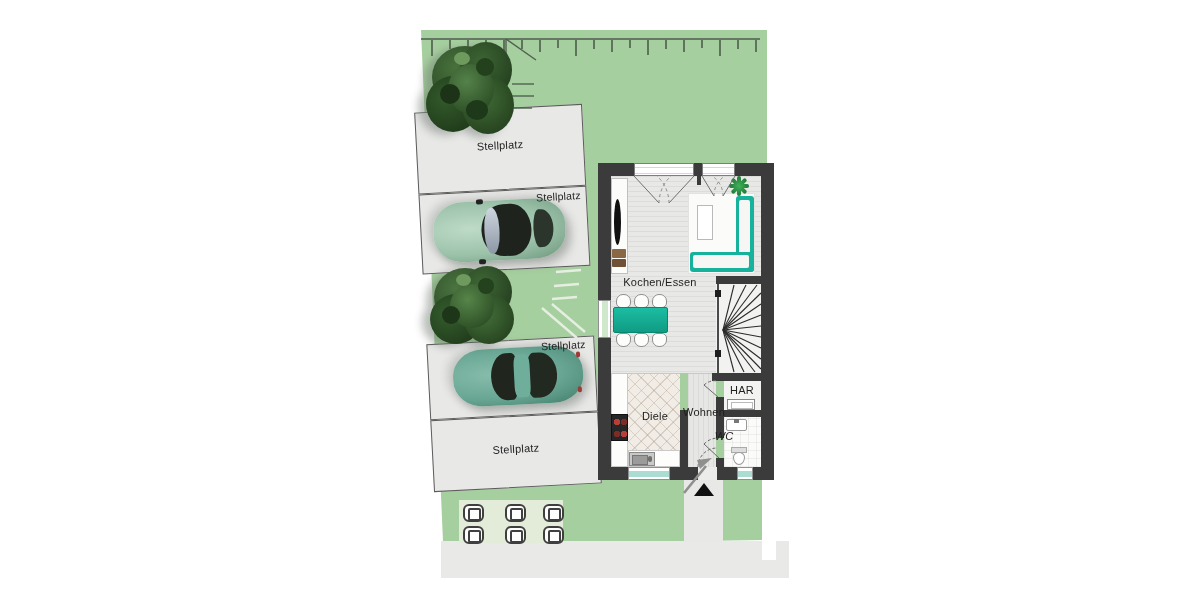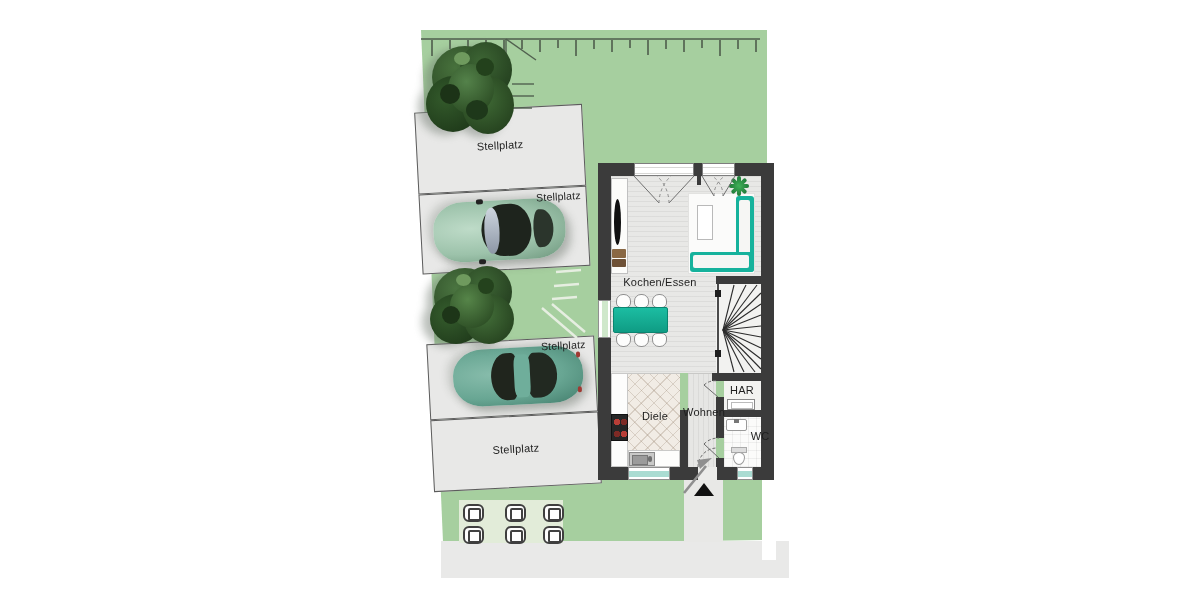--- a/index.html
+++ b/index.html
@@ -311,15 +311,15 @@
     <g>
       <line x1="684" y1="493" x2="706" y2="466" stroke="#8f8f8f" stroke-width="2.6"></line>
       <path d="M712,458 L700,469 L697,460 Z" fill="#8f8f8f"></path>
     </g>
   </svg>
 
   <span class="lbl center" style="left:612px;top:276px;width:96px;">Kochen/Essen</span>
   <span class="lbl center" style="left:629px;top:410px;width:52px;">Diele</span>
   <span class="lbl center" style="left:683px;top:406px;width:36px;">Wohnen</span>
   <span class="lbl center" style="left:722px;top:384px;width:40px;">HAR</span>
-  <span class="lbl center" style="left:740px;top:430px;width:40px;">WC</span>
+  <span class="lbl center" style="left:704px;top:430px;width:40px;font-style:italic;">WC</span>
 
 </div>
 
 </body></html>

